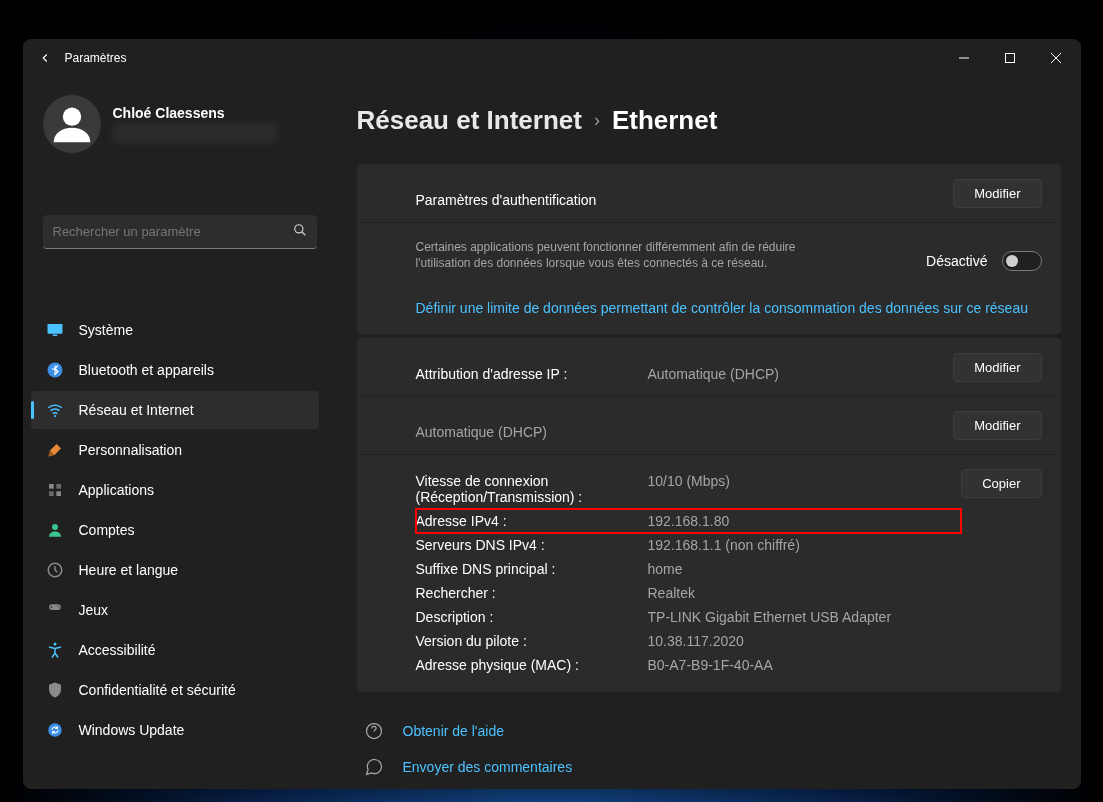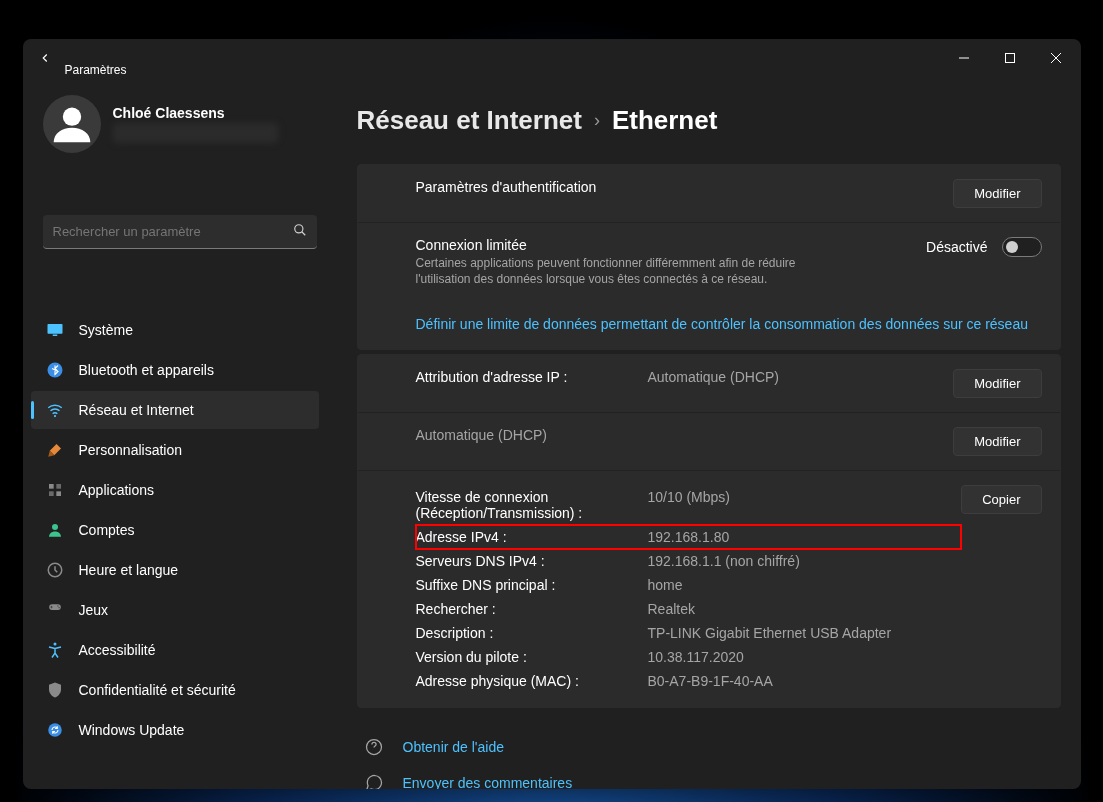--- a/index.html
+++ b/index.html
@@ -8,21 +8,21 @@
     background: radial-gradient(ellipse at 50% 110%, #1a5fb4 0%, #0a2a5e 40%, #000 70%);
     width: 1103px; height: 802px; overflow: hidden;
     color: #fff; display:flex; align-items:center; justify-content:center;
   }
   .window {
     width: 1058px; height: 750px; margin: 26px auto 0;
     background: #202020; border-radius: 8px; box-shadow: 0 10px 40px rgba(0,0,0,.6);
     display:flex; flex-direction:column; overflow:hidden;
   }
   .titlebar {
-    height: 38px; display:flex; align-items:flex-end; padding: 0 2px;
+    height: 38px; display:flex; align-items:center; padding: 0 2px;
   }
   .back-btn { width:40px; height:38px; display:flex; align-items:center; justify-content:center; cursor:pointer;}
   .title { font-size:12px; color:#fff; }
   .title-spacer { flex:1; }
   .win-btn { width:46px; height:38px; display:flex; align-items:center; justify-content:center; cursor:pointer; color:#fff;}
   .win-btn svg { stroke:#fff; }
 
   .body { flex:1; display:flex; overflow:hidden;}
 
   .sidebar { width: 310px; display:flex; flex-direction:column; padding: 18px 6px 0 0; gap: 44px;}
@@ -42,21 +42,21 @@
   .navitem.active::before { content:""; position:absolute; left:0; top:10px; bottom:10px; width:3px; background:#4cc2ff; border-radius:2px;}
   .navicon { width:20px; height:20px; display:flex; align-items:center; justify-content:center; flex-shrink:0;}
 
   .content { flex:1; padding: 28px 20px 0 24px; overflow-y:auto;}
   .crumbs { font-size:26px; display:flex; align-items:center; gap:12px; margin-bottom:28px;}
   .crumb-parent { color:#e8e8e8; font-weight:600;}
   .crumb-sep { color:#999; font-size:18px;}
   .crumb-current { color:#fff; font-weight:600;}
 
   .card { background:#2b2b2b; border-radius:4px; border:1px solid #2b2b2b; margin-bottom:4px;}
-  .row { display:flex; align-items:flex-start; padding:14px 18px 14px 58px; min-height:48px; position:relative;}
+  .row { display:flex; align-items:flex-end; padding:14px 18px 14px 58px; min-height:48px; position:relative;}
   .row + .row { border-top:1px solid #222;}
   .row-left { flex:1; min-width:0;}
   .row-title { font-size:14px; color:#fff;}
   .row-desc { font-size:12px; color:#a5a5a5; margin-top:2px; line-height:1.35; max-width:420px;}
   .row-right { display:flex; align-items:center; gap:14px;}
   .btn { background:#323232; border:1px solid #3d3d3d; color:#fff; font-size:13px; padding:6px 20px; border-radius:4px; cursor:pointer;}
   .toggle-label { font-size:14px; color:#fff;}
   .toggle { width:40px; height:20px; border-radius:10px; background:#202020; border:1px solid #7a7a7a; position:relative; cursor:pointer;}
   .toggle::after { content:""; position:absolute; left:3px; top:3px; width:12px; height:12px; border-radius:50%; background:#cfcfcf;}
 
@@ -248,21 +248,20 @@
         <div class="row">
           <div class="row-left">
               <div class="row-title">Paramètres d'authentification</div>
             </div>
           <div class="row-right">
               <button class="btn">Modifier</button>
             </div>
         </div>
         <div class="row">
           <div class="row-left">
-            <div class="row-title">Connexion limitée</div>
             <div class="row-desc">Certaines applications peuvent fonctionner différemment afin de réduire l'utilisation des données lorsque vous êtes connectés à ce réseau.</div>
           </div>
           <div class="row-right">
             <span class="toggle-label">Désactivé</span>
             <div class="toggle"></div>
           </div>
         </div>
         <div class="link-row">
           <a href="#">Définir une limite de données permettant de contrôler la consommation des données sur ce réseau</a>
         </div>

